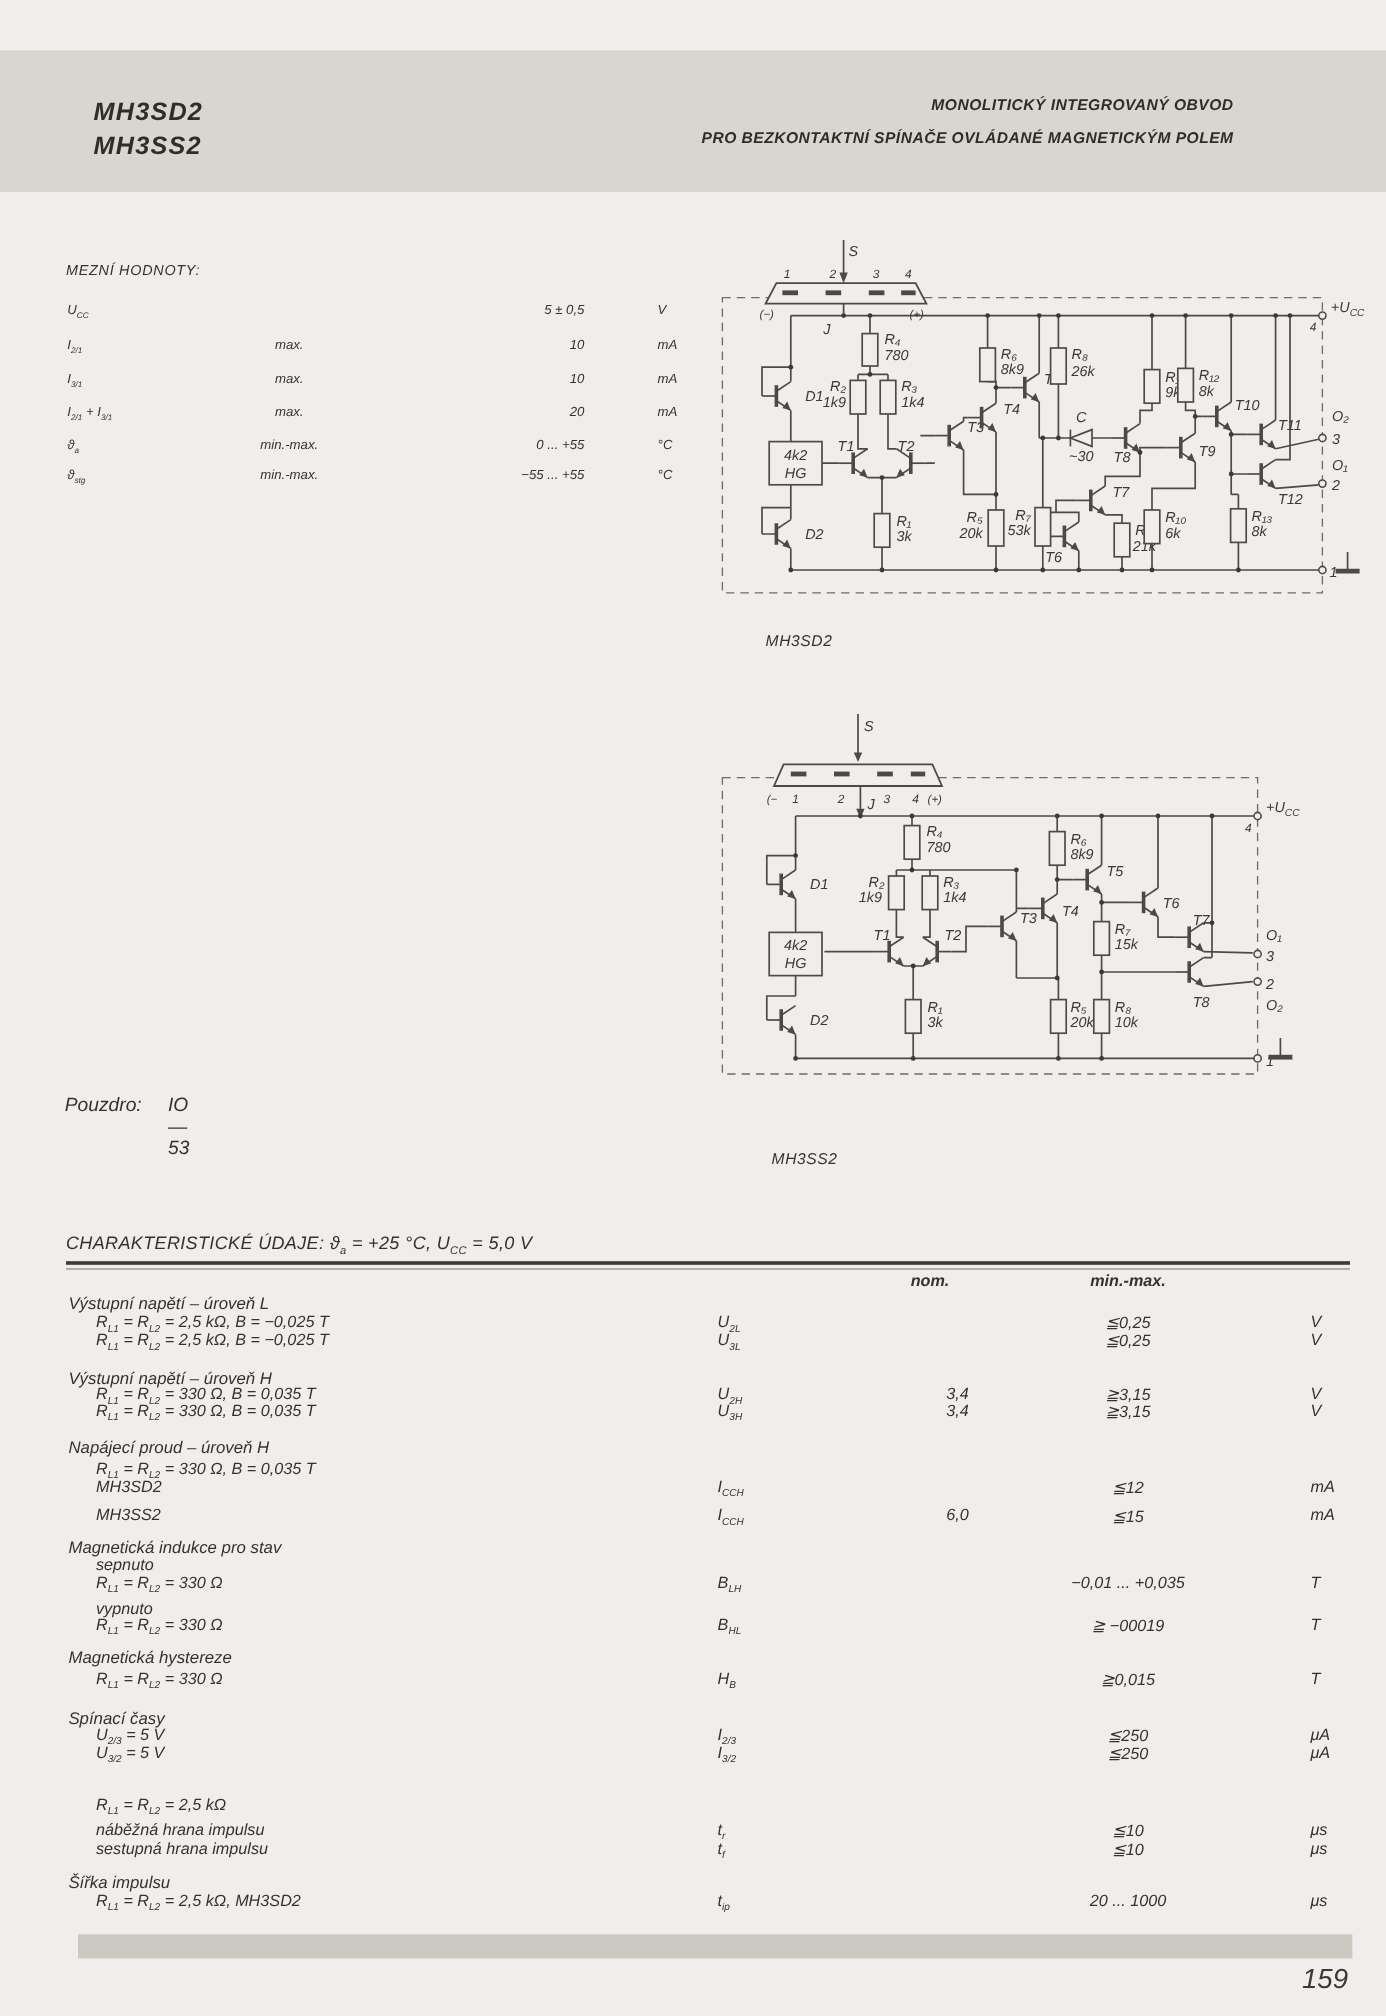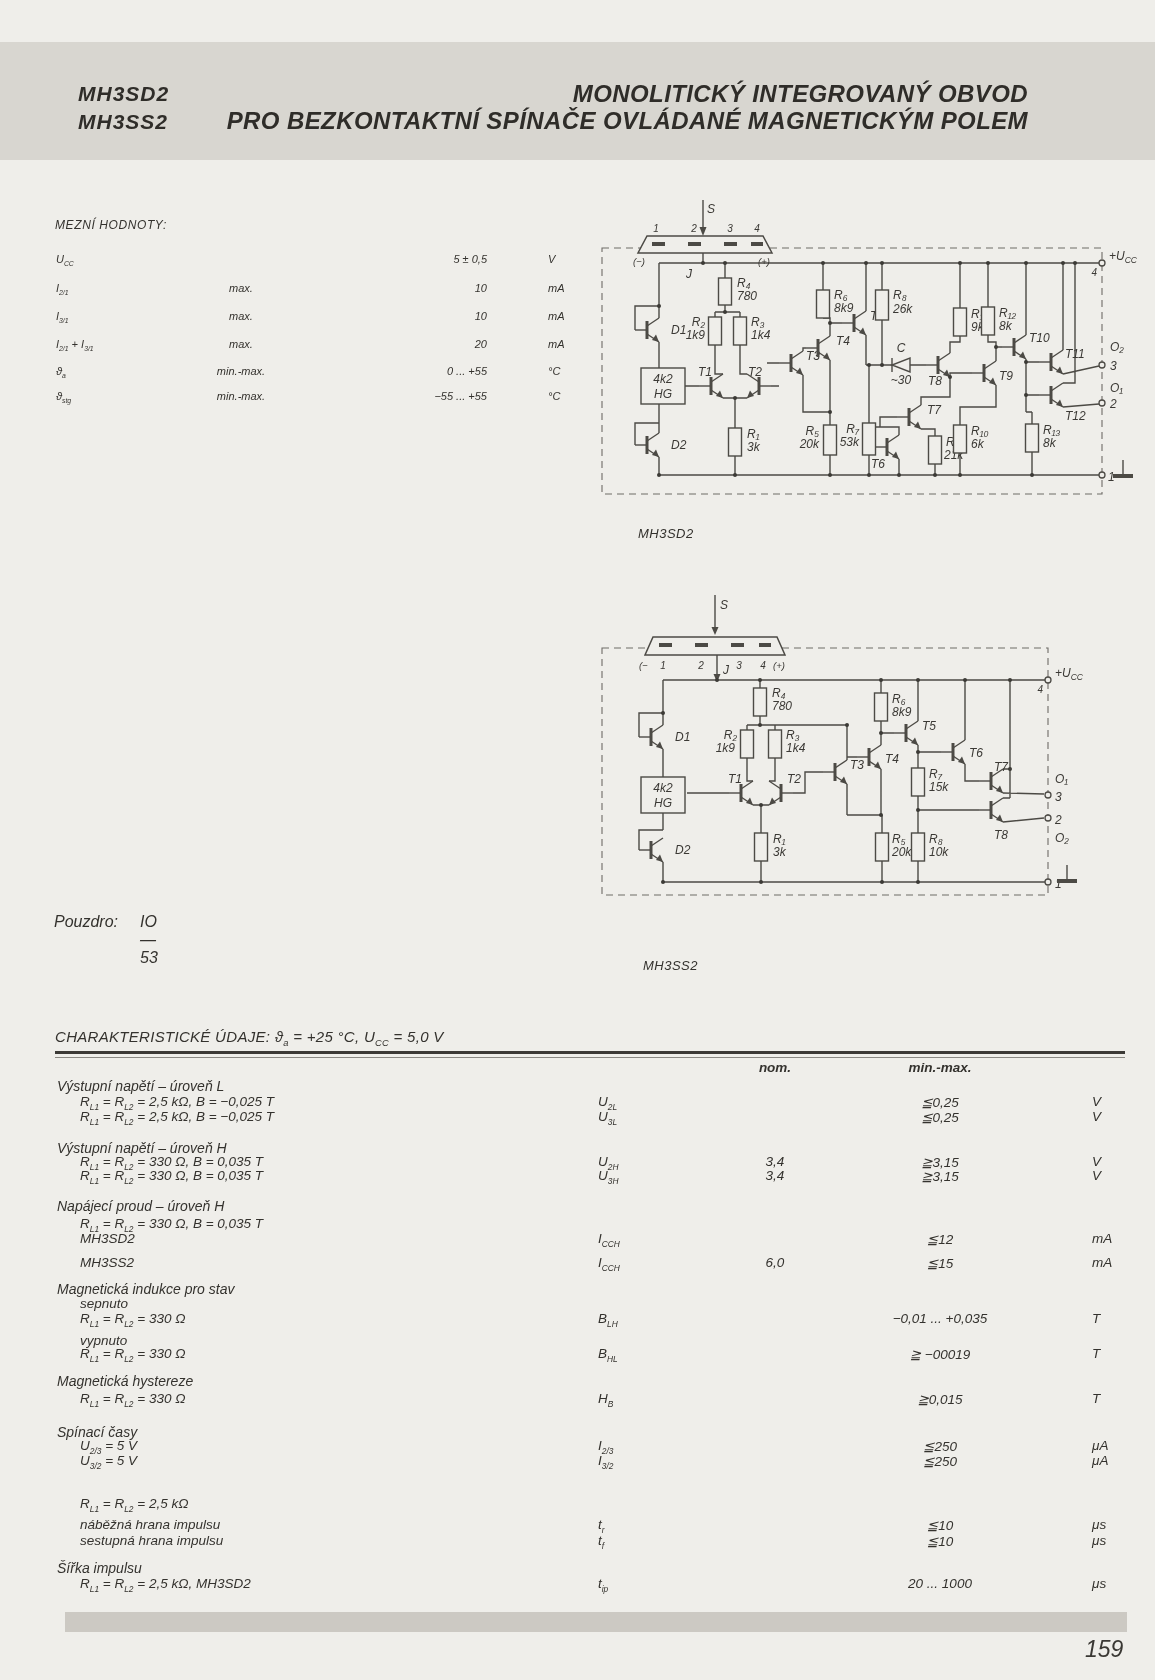--- a/index.html
+++ b/index.html
@@ -1,38 +1,38 @@
 <!DOCTYPE html>
 <html><head>
 <meta charset="utf-8">
 <style>
   html,body{margin:0;padding:0;background:#c9c7c2;}
   .page{position:relative;width:1155px;height:1680px;background:#efeeea;
         font-family:"Liberation Sans",sans-serif;color:#34322e;overflow:hidden;font-style:italic;}
   .band{position:absolute;left:0;top:42px;width:1155px;height:118px;background:#d8d6d0;}
   .devttl{position:absolute;left:78px;font-size:21px;font-weight:bold;letter-spacing:1px;color:#2f2d29;}
-  .mainttl{position:absolute;right:127px;text-align:right;font-size:24px;font-weight:bold;letter-spacing:0.4px;color:#2f2d29;white-space:nowrap;}
+  .mainttl{position:absolute;right:127px;text-align:right;font-size:13px;font-weight:bold;letter-spacing:0.4px;color:#2f2d29;white-space:nowrap;}
   .h-sec{position:absolute;font-size:12px;letter-spacing:0.6px;}
   
   .lr{position:absolute;left:0;width:1155px;height:22px;font-size:11px;}
   .lr .sym{position:absolute;left:56px;}
   .lr .cond{position:absolute;left:186px;width:110px;text-align:center;}
   .lr .val{position:absolute;left:347px;width:140px;text-align:right;}
   .lr .unit{position:absolute;left:548px;}
   sub{font-size:0.62em;}
   
   .ctitle{position:absolute;left:55px;top:1028px;font-size:15px;letter-spacing:0.3px;}
   .rule1{position:absolute;left:55px;top:1051px;width:1070px;height:3px;background:#3c3a36;}
   .rule2{position:absolute;left:55px;top:1057px;width:1070px;height:1px;background:#8a8883;}
   .chead{position:absolute;top:1060px;font-size:13.5px;font-weight:bold;}
   .cg{position:absolute;left:57px;width:1000px;font-size:14px;}
   .cr{position:absolute;left:0;width:1155px;height:17px;font-size:13.5px;}
   .cr .d{position:absolute;left:80px;white-space:nowrap;}
   .cr .s{position:absolute;left:598px;}
-  .cr .n{position:absolute;left:735px;width:80px;text-align:center;}
+  .cr .n{position:absolute;left:758px;width:80px;text-align:center;}
   .cr .m{position:absolute;left:855px;width:170px;text-align:center;}
   .cr .u{position:absolute;left:1092px;}
   .caption{position:absolute;font-size:13px;letter-spacing:0.5px;}
   .pouzdro{position:absolute;top:913px;font-size:16px;}
   .footbar{position:absolute;left:65px;top:1612px;width:1062px;height:20px;background:#ccc9c3;}
   .pageno{position:absolute;left:1085px;top:1636px;font-size:23px;color:#3a3834;}
   
   svg{position:absolute;}
   svg text{fill:#3b3935;font-family:"Liberation Sans",sans-serif;}
   .st{font-size:12px;}

